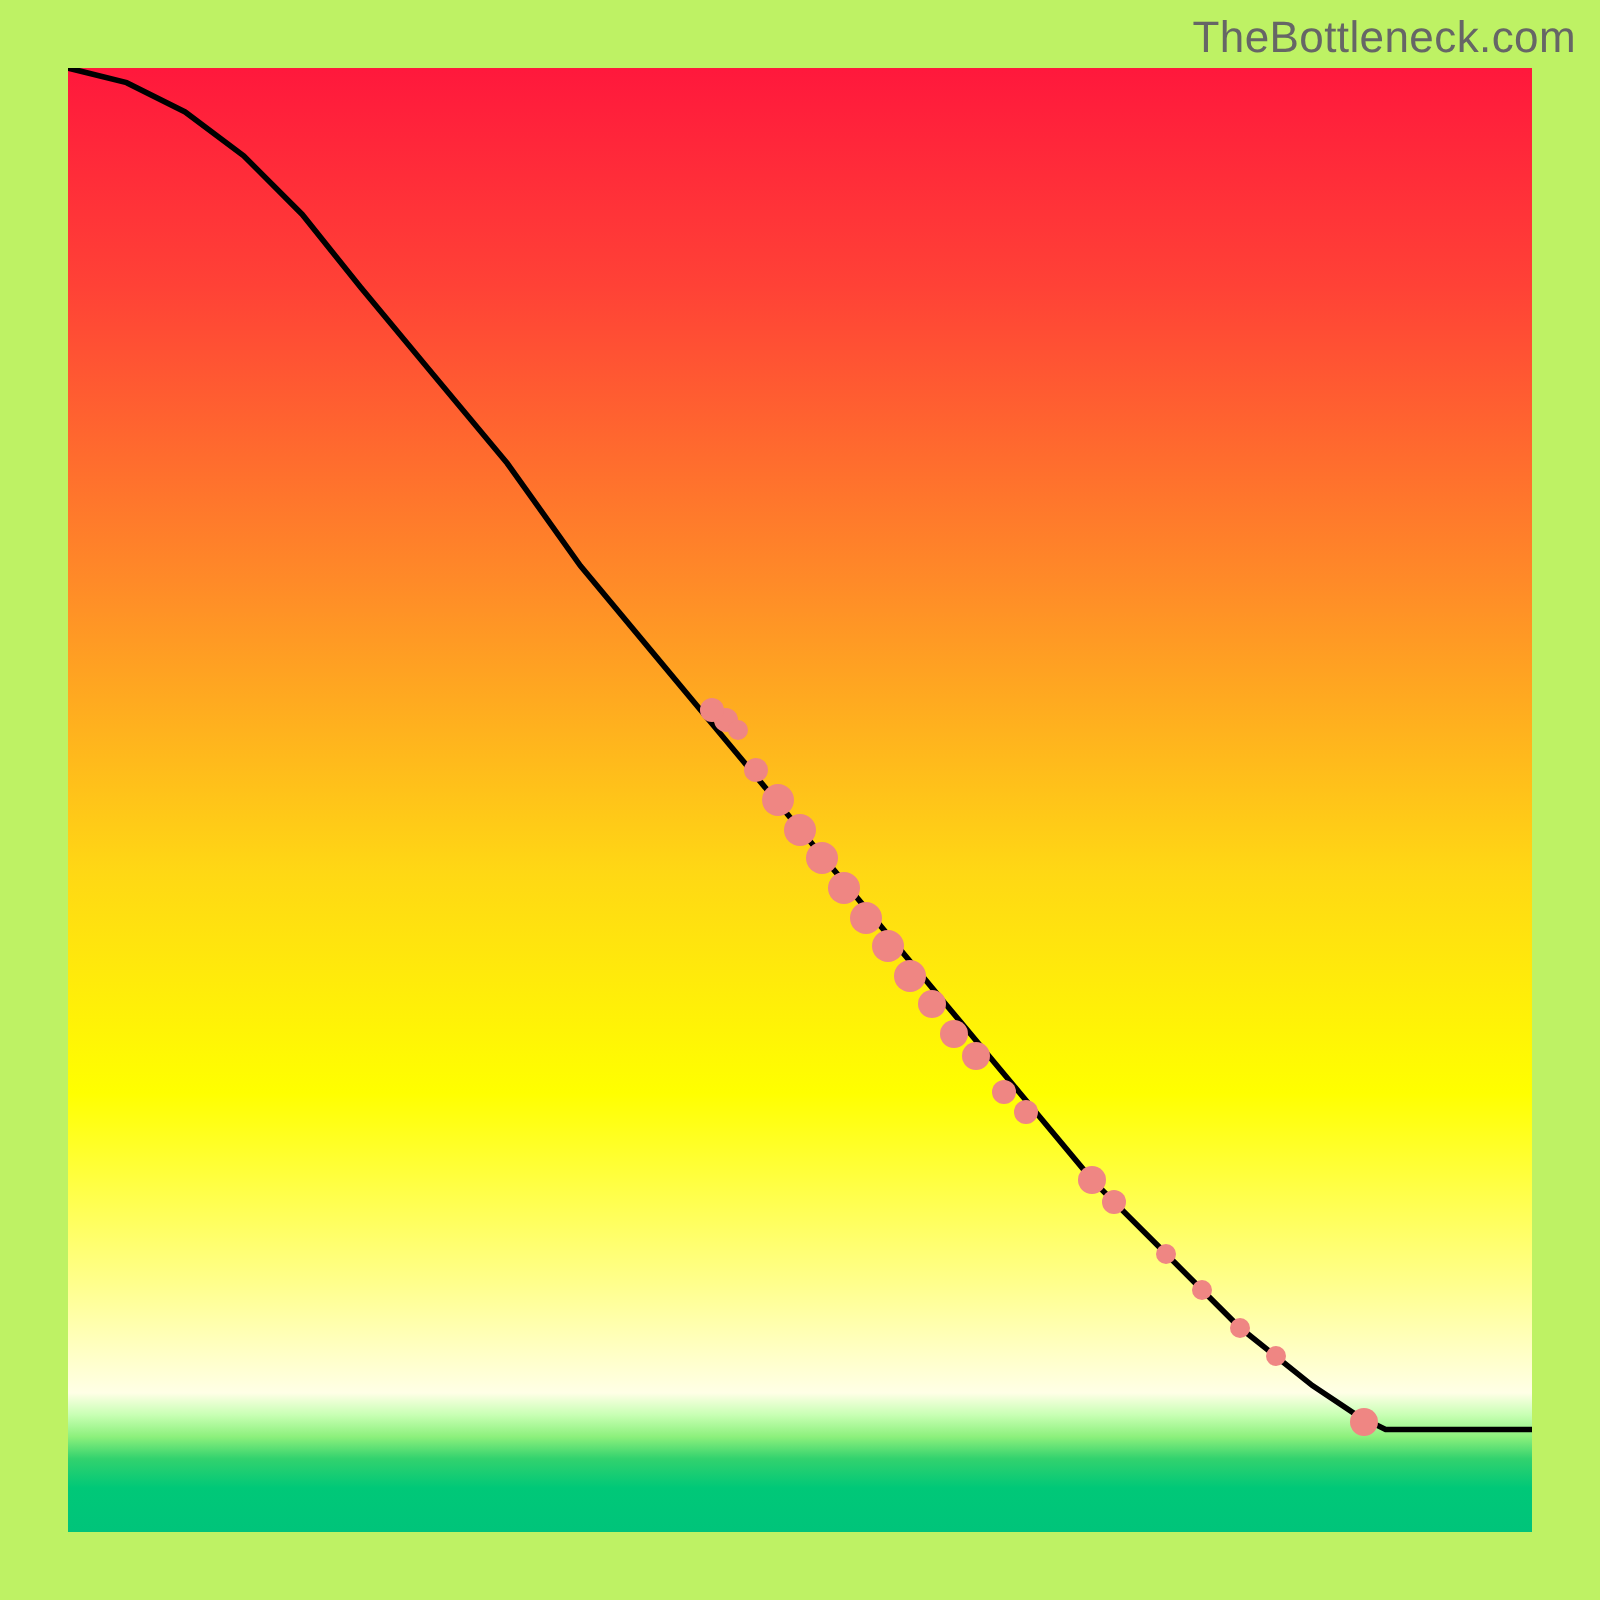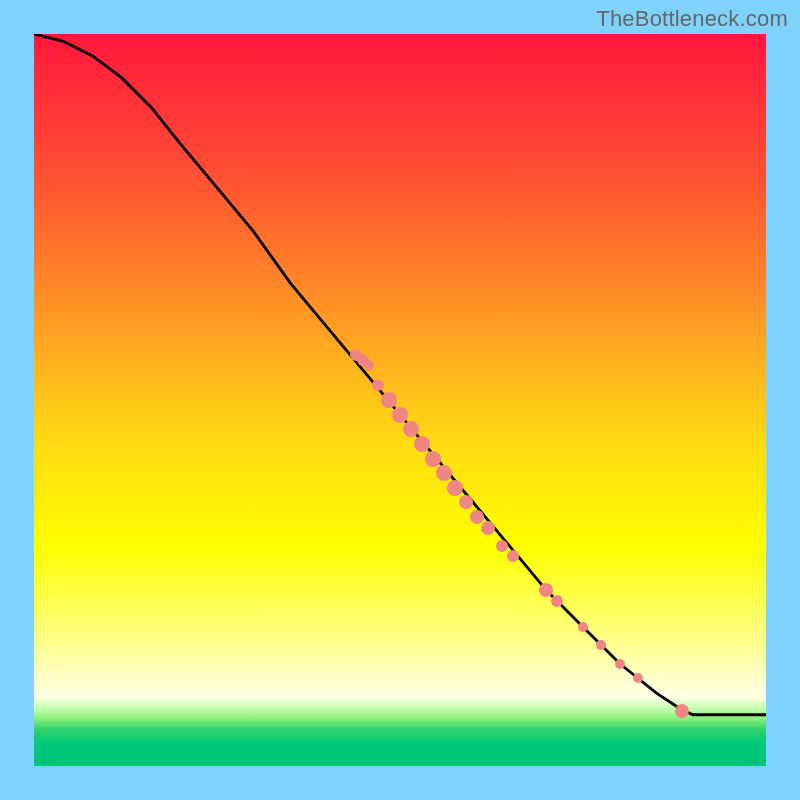--- a/index.html
+++ b/index.html
@@ -8,21 +8,21 @@
     width: 800px;
     height: 800px;
     background: #000000;
     overflow: hidden;
     font-family: Arial, Helvetica, sans-serif;
   }
   .frame {
     position: relative;
     width: 800px;
     height: 800px;
-    background: #7dd3fc;
+    background: #bef264;
   }
   .plot-area {
     position: absolute;
     left: 34px;
     top: 34px;
     width: 732px;
     height: 732px;
     overflow: hidden;
   }
   .watermark {

